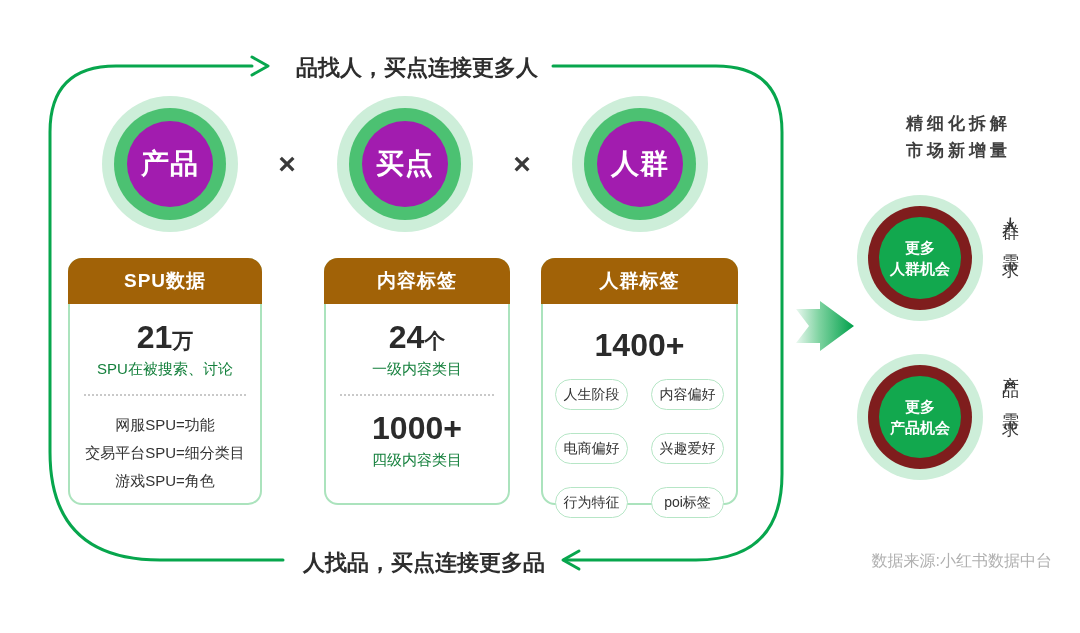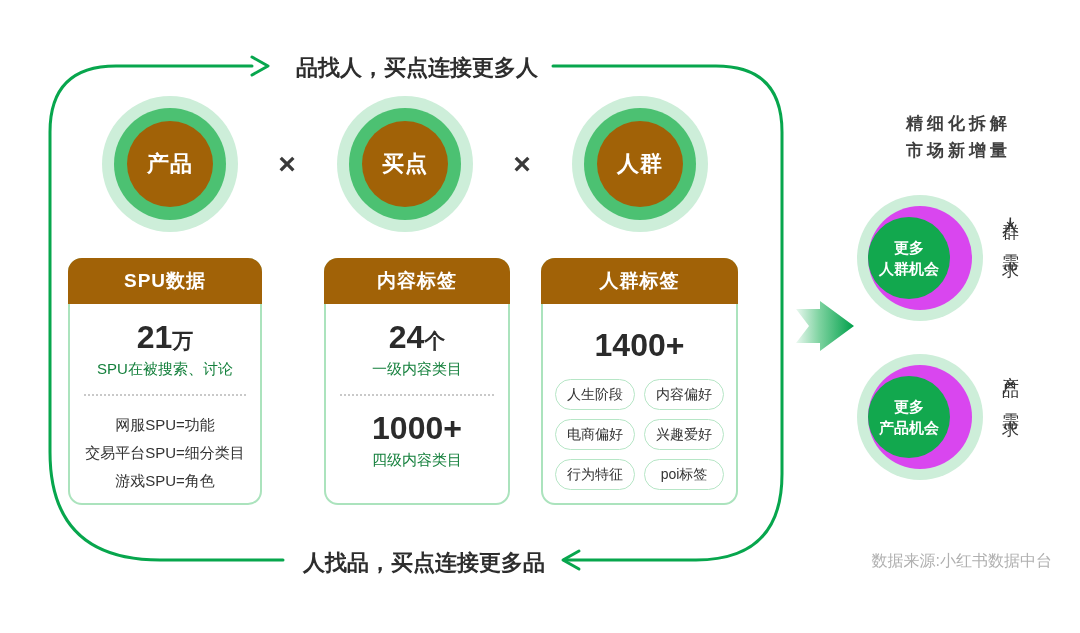--- a/index.html
+++ b/index.html
@@ -16,50 +16,50 @@
     font-size:22px;font-weight:700;color:#2d2d2d;white-space:nowrap;
   }
   .flow-label.top{left:287px;top:53px;}
   .flow-label.bottom{left:294px;top:548px;}
 
   
   .node{position:absolute;width:136px;height:136px;border-radius:50%;
     background:#CDEED9;display:flex;align-items:center;justify-content:center;}
   .node-mid{width:112px;height:112px;border-radius:50%;background:#4CC172;
     display:flex;align-items:center;justify-content:center;}
-  .node-inner{width:86px;height:86px;border-radius:50%;background:#a16207;
+  .node-inner{width:86px;height:86px;border-radius:50%;background:#a21caf;
     display:flex;align-items:center;justify-content:center;
-    color:#fff;font-size:22px;font-weight:700;letter-spacing:1px;font-family:Liberation Serif, serif;}
+    color:#fff;font-size:28px;font-weight:700;letter-spacing:1px;font-family:Liberation Serif, serif;}
   .mult{position:absolute;width:44px;height:44px;text-align:center;line-height:44px;
     font-size:30px;font-weight:800;color:#3A3A3A;}
 
   
   .card{position:absolute;top:258px;height:247px;background:#fff;
     border:2px solid #ABE3BD;border-radius:14px;box-sizing:border-box;}
   .card-header{margin:-2px -2px 0 -2px;height:46px;background:#a16207;
     border-radius:14px 14px 0 0;display:flex;align-items:center;justify-content:center;
     color:#fff;font-size:19px;font-weight:700;letter-spacing:1px;}
   .stat{ text-align:center;margin-top:16px;color:#2B2B2B;line-height:1.1;}
   .stat .num{font-size:32px;font-weight:800;}
   .stat .unit{font-size:21px;font-weight:700;}
   .stat-desc{text-align:center;font-size:15px;color:#15803d;margin-top:5px;}
   .divider{border:none;border-top:2px dotted #C9C9C9;margin:15px 14px;}
   .details{text-align:center;font-size:15px;color:#333;line-height:1.85;}
   .stat.big-top{margin-top:24px;}
-  .tag-grid{display:grid;grid-template-columns:1fr 1fr;gap:9px;padding:16px 12px 0 12px;}
+  .tag-grid{display:grid;grid-template-columns:1fr 1fr;gap:23px;padding:16px 12px 0 12px;}
   .tag{border:1.5px solid #B6E6C6;border-radius:16px;height:29px;background:#fff;
     display:flex;align-items:center;justify-content:center;font-size:14px;color:#333;}
 
   
   .rp-title{position:absolute;left:843px;top:110px;width:168px;text-align:right;
     font-size:17px;font-weight:700;color:#3E3E3E;letter-spacing:4px;line-height:1.6;}
   .opp{position:absolute;width:126px;height:126px;border-radius:50%;background:#CDEED9;
     display:flex;align-items:center;justify-content:center;}
-  .opp-mid{width:104px;height:104px;border-radius:50%;background:#d946ef;
-    display:flex;align-items:center;}
+  .opp-mid{width:104px;height:104px;border-radius:50%;background:#7f1d1d;
+    display:flex;align-items:center;justify-content:center;}
   .opp-inner{width:82px;height:82px;border-radius:50%;background:#12A84E;
     display:flex;flex-direction:column;align-items:center;justify-content:center;
     color:#fff;font-size:15px;font-weight:700;line-height:1.4;text-align:center;}
   .side-label{position:absolute;left:999px;writing-mode:vertical-rl;text-orientation:upright;
     font-size:17px;color:#333;letter-spacing:6px;font-weight:500;}
 
   .footer{position:absolute;right:28px;top:551px;font-size:16px;color:#B0B0B0;}
 </style>
 </head>
 <body>

